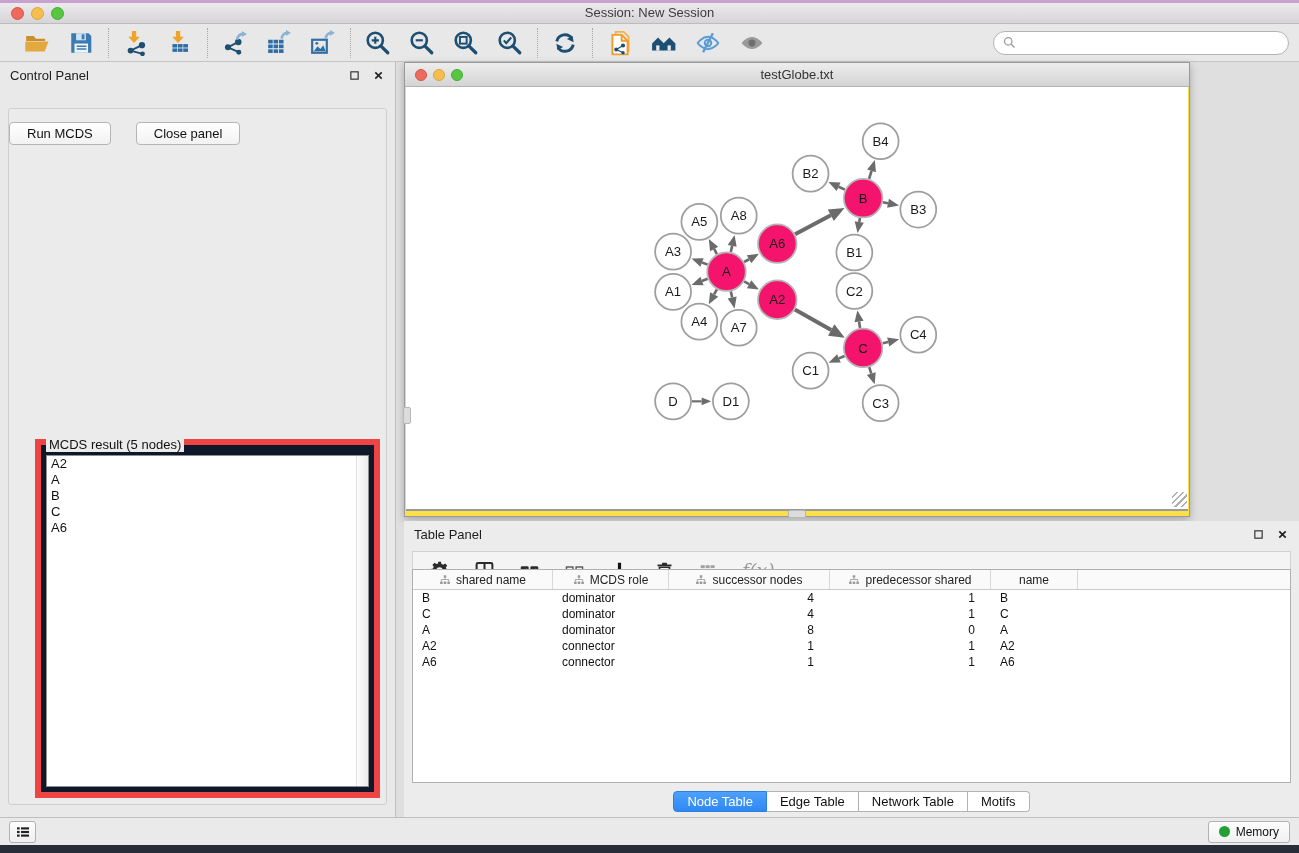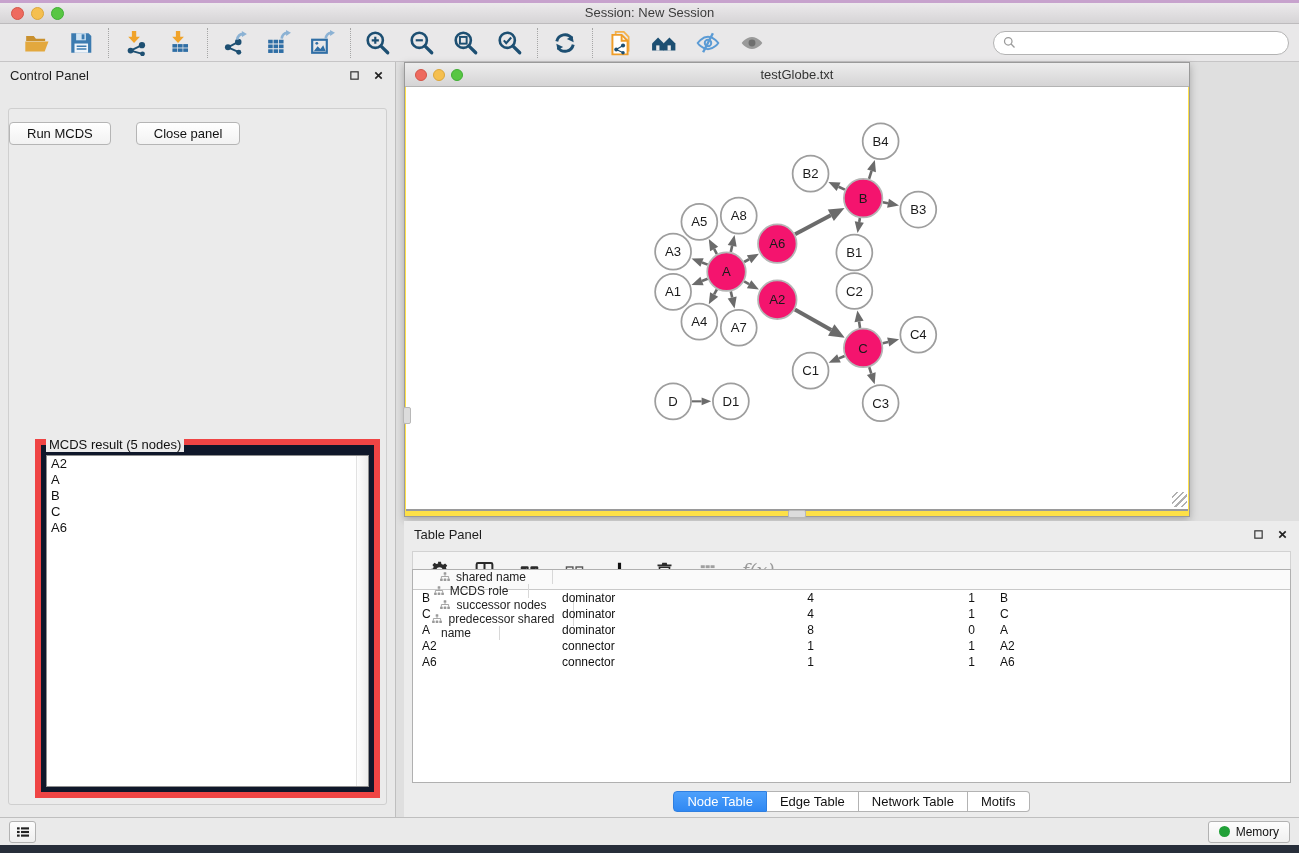--- a/index.html
+++ b/index.html
@@ -106,21 +106,21 @@
     background:#ececec; }
   .tp-toolbar { margin:4px 8px 0; height:38px; background:#f4f4f4;
     border:1px solid #d2d2d2; display:flex; align-items:center; gap:21px; padding:0 14px; }
   .tp-btn { background:none; border:none; padding:0; width:24px; height:24px; cursor:pointer;
     display:flex; align-items:center; justify-content:center; }
   .tp-btn svg { width:21px; height:21px; }
   .fx-btn { font-family:"DejaVu Serif","Liberation Serif",serif; font-style:italic;
     font-size:19px; color:#9a9a9a; background:none; border:none; cursor:default; }
   .tp-table { position:absolute; left:8px; right:8px; top:48px; bottom:34px;
     background:#fff; border:1px solid #b0b0b0; overflow:hidden; }
-  .thead { display:flex; height:20px; background:#fafafa; border-bottom:1px solid #c9c9c9;flex-direction:column; }
+  .thead { display:flex; height:20px; background:#fafafa; border-bottom:1px solid #c9c9c9; }
   .th { display:flex; align-items:center; justify-content:center; gap:5px;
     font-size:12px; color:#222; border-right:1px solid #d8d8d8; height:100%; }
   .th svg { width:12px; height:12px; }
   .th.fill { flex:1; border-right:none; }
   .trow { display:flex; height:16px; align-items:center; }
   .td { font-size:12px; color:#111; height:16px; line-height:16px; white-space:nowrap; }
   .td.l { padding-left:9px; text-align:left; }
   .td.r { padding-right:16px; text-align:right; }
   .tp-tabs { position:absolute; left:0; right:0; bottom:5px; display:flex; justify-content:center; }
 

